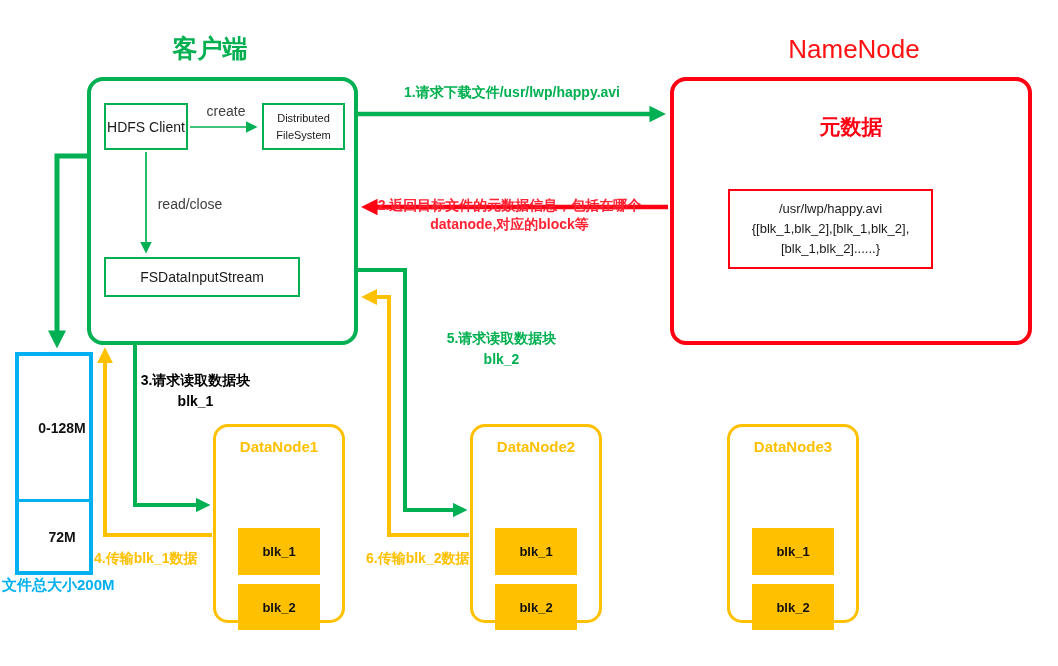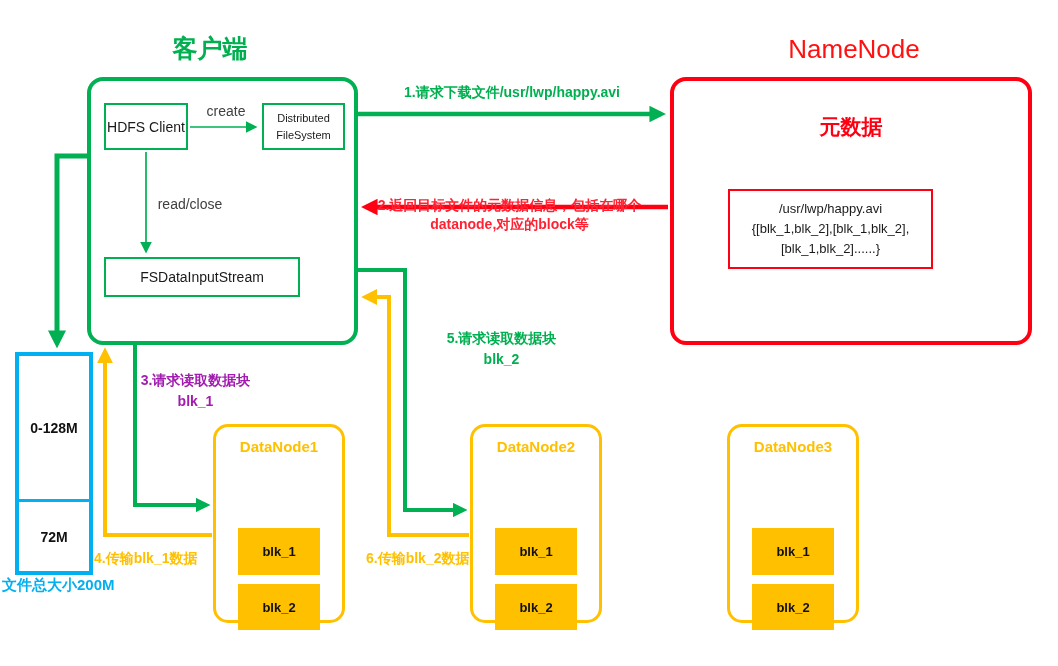--- a/index.html
+++ b/index.html
@@ -25,39 +25,39 @@
   .readclose-label{left:150px;top:196px;width:80px;text-align:center;}
 
   
   .namenode-box{left:670px;top:77px;width:362px;height:268px;border:4px solid #FF0012;border-radius:16px;box-sizing:border-box;}
   .metadata-title{left:670px;top:96px;width:362px;text-align:center;font-size:21px;font-weight:bold;color:#FF0012;margin-top:17px;}
   .metadata-box{left:728px;top:189px;width:205px;height:80px;border:2px solid #FF0012;box-sizing:border-box;
     color:#1a1a1a;font-size:13px;line-height:20px;flex-direction:column;}
 
   
   .file-box{left:15px;top:352px;width:78px;height:223px;border:4px solid #00B0F0;box-sizing:border-box;}
-  .file-cell{position:absolute;left:0;width:70px;font-weight:bold;font-size:14px;color:#111;}
+  .file-cell{position:absolute;left:8px;width:70px;font-weight:bold;font-size:14px;color:#111;}
   .file-cell-1{top:0;height:143px;}
   .file-cell-2{top:146px;height:69px;}
   .file-divider{position:absolute;left:0;top:143px;width:70px;height:3px;background:#00B0F0;}
   .file-total{left:2px;top:576px;width:120px;font-size:15px;font-weight:bold;color:#00B0F0;}
 
   
   .dn{top:424px;width:132px;height:199px;border:3px solid #FFC000;border-radius:15px;box-sizing:border-box;text-decoration:underline;}
   .dn1{left:213px;} .dn2{left:470px;} .dn3{left:727px;}
   .dn-title{position:absolute;top:11px;left:0;width:100%;text-align:center;color:#FFC000;font-weight:bold;font-size:15px;}
   .blk{position:absolute;left:22px;width:82px;height:47px;background:#FFC000;color:#111;
     font-weight:bold;font-size:13px;display:flex;align-items:center;justify-content:center;}
   .blk-1{top:101px;} .blk-2{top:157px;height:46px;}
 
   
   .step{font-weight:bold;font-size:14px;}
   .step-1{left:357px;top:84px;width:310px;text-align:center;color:#00B050;}
   .step-2{left:352px;top:168px;width:315px;text-align:center;color:#FF2233;line-height:19px;margin-top:28px;}
-  .step-3{left:118px;top:370px;width:155px;text-align:center;color:#a21caf;line-height:21px;}
+  .step-3{left:118px;top:370px;width:155px;text-align:center;color:#000000;line-height:21px;}
   .step-4{left:94px;top:550px;width:120px;color:#FFC000;}
   .step-5{left:424px;top:328px;width:155px;text-align:center;color:#00B050;line-height:21px;}
   .step-6{left:366px;top:550px;width:120px;color:#FFC000;}
 
   
   #arrows{position:absolute;left:0;top:0;width:1058px;height:666px;pointer-events:none;}
 </style>
 </head>
 <body>
 

